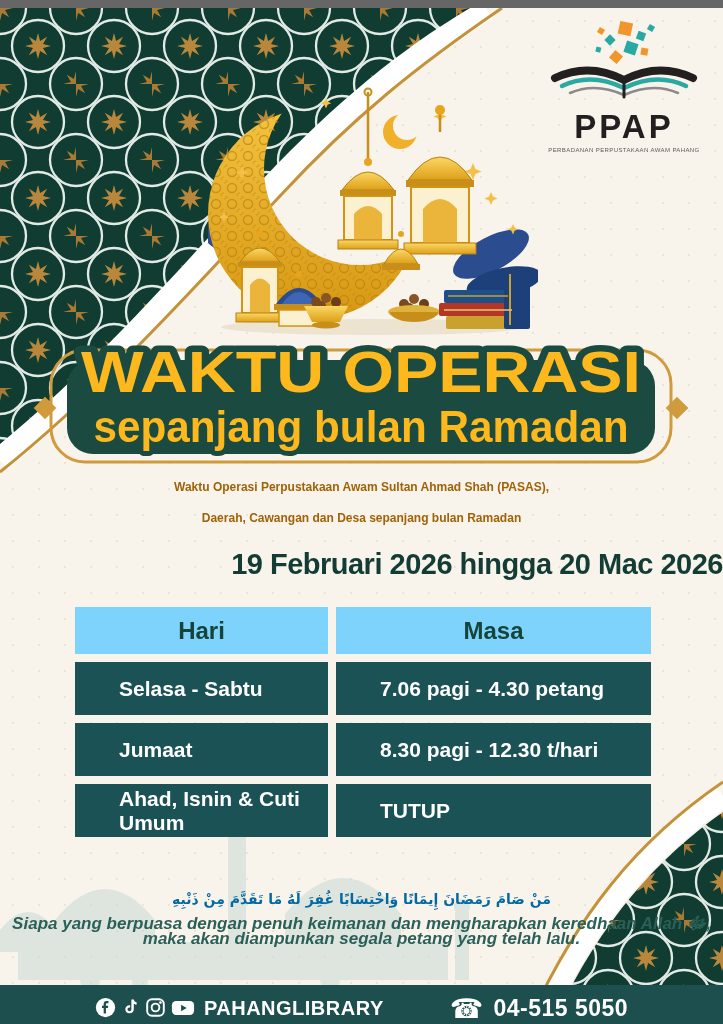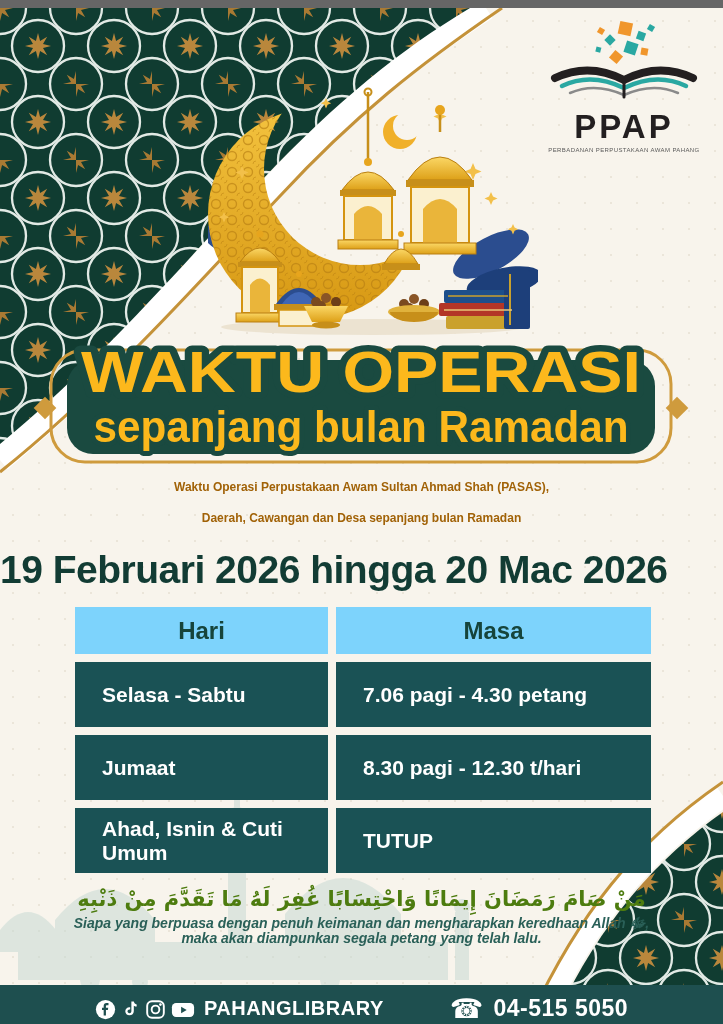--- a/index.html
+++ b/index.html
@@ -28,54 +28,54 @@
   
   .titleblock { position:absolute; left:31px; top:316px; z-index:4; }
 
   
   .intro {
     position:absolute; left:0; right:0; top:464px; z-index:4;
     text-align:center; color:#a16207; font-size:12px; font-weight:bold; line-height:31px;
   }
   .daterange {
     position:absolute; left:0; right:0; top:540px; z-index:4;
-    text-align:left; color:#123c34; font-size:39px; font-weight:bold; letter-spacing:-.5px;
+    text-align:right; color:#123c34; font-size:29px; font-weight:bold; letter-spacing:-.5px;
   }
 
   
   .schedule {
     position:absolute; left:75px; top:599px; z-index:4;
     display:grid; grid-template-columns:253px 315px; column-gap:8px; row-gap:8px;
   }
   .hcell {
     height:47px; background:#7dd3fc; color:#16443b; font-size:24px; font-weight:bold;
     display:flex; align-items:center; justify-content:center;
   }
   .cell {
-    height:65px; background:#1a5255; color:#ffffff; font-size:21px; font-weight:bold;
-    display:flex; align-items:center; padding-left:27px;
+    height:53px; background:#1a5255; color:#ffffff; font-size:21px; font-weight:bold;
+    display:flex; align-items:center; padding-left:44px;
   }
 
   
   .hadith { position:absolute; left:0; right:0; top:878px; z-index:4; text-align:center; }
   .hadith .arabic {
     direction:rtl; font-family:"DejaVu Sans", sans-serif;
-    color:#4d7c0f; font-size:21px; font-weight:bold; line-height:26px;
+    color:#0369a1; font-size:14px; font-weight:bold; line-height:26px;
   }
   .hadith .trans {
-    margin-top:4px; color:#2a6058; font-size:14px; font-style:italic; font-weight:bold; line-height:15px;
+    margin-top:4px; color:#2a6058; font-size:17px; font-style:italic; font-weight:bold; line-height:15px;
   }
   .hadith .source { margin-top:13px; color:#16423b; font-size:15px; font-weight:bold; }
 
   
   .footer {
     position:absolute; left:0; right:0; bottom:0; height:47px; z-index:6;
     background:#1e4f4f; display:flex; align-items:center; justify-content:center; gap:66px;
   }
-  .footer .social { display:flex; align-items:flex-end; gap:5px; }
+  .footer .social { display:flex; align-items:flex-start; gap:5px; }
   .footer .handle { color:#fff; font-size:20px; font-weight:bold; letter-spacing:.5px; margin-left:4px; }
   .footer .phonewrap { display:flex; align-items:center; gap:10px; }
   .footer .phoneglyph { font-family:"DejaVu Sans", sans-serif; color:#fff; font-size:27px; line-height:1; }
   .footer .phonenum { color:#fff; font-size:23px; font-weight:bold; letter-spacing:.5px; }
 </style>
 </head>
 <body>
 
 <div class="poster">
   <div class="bg-dots"></div>

